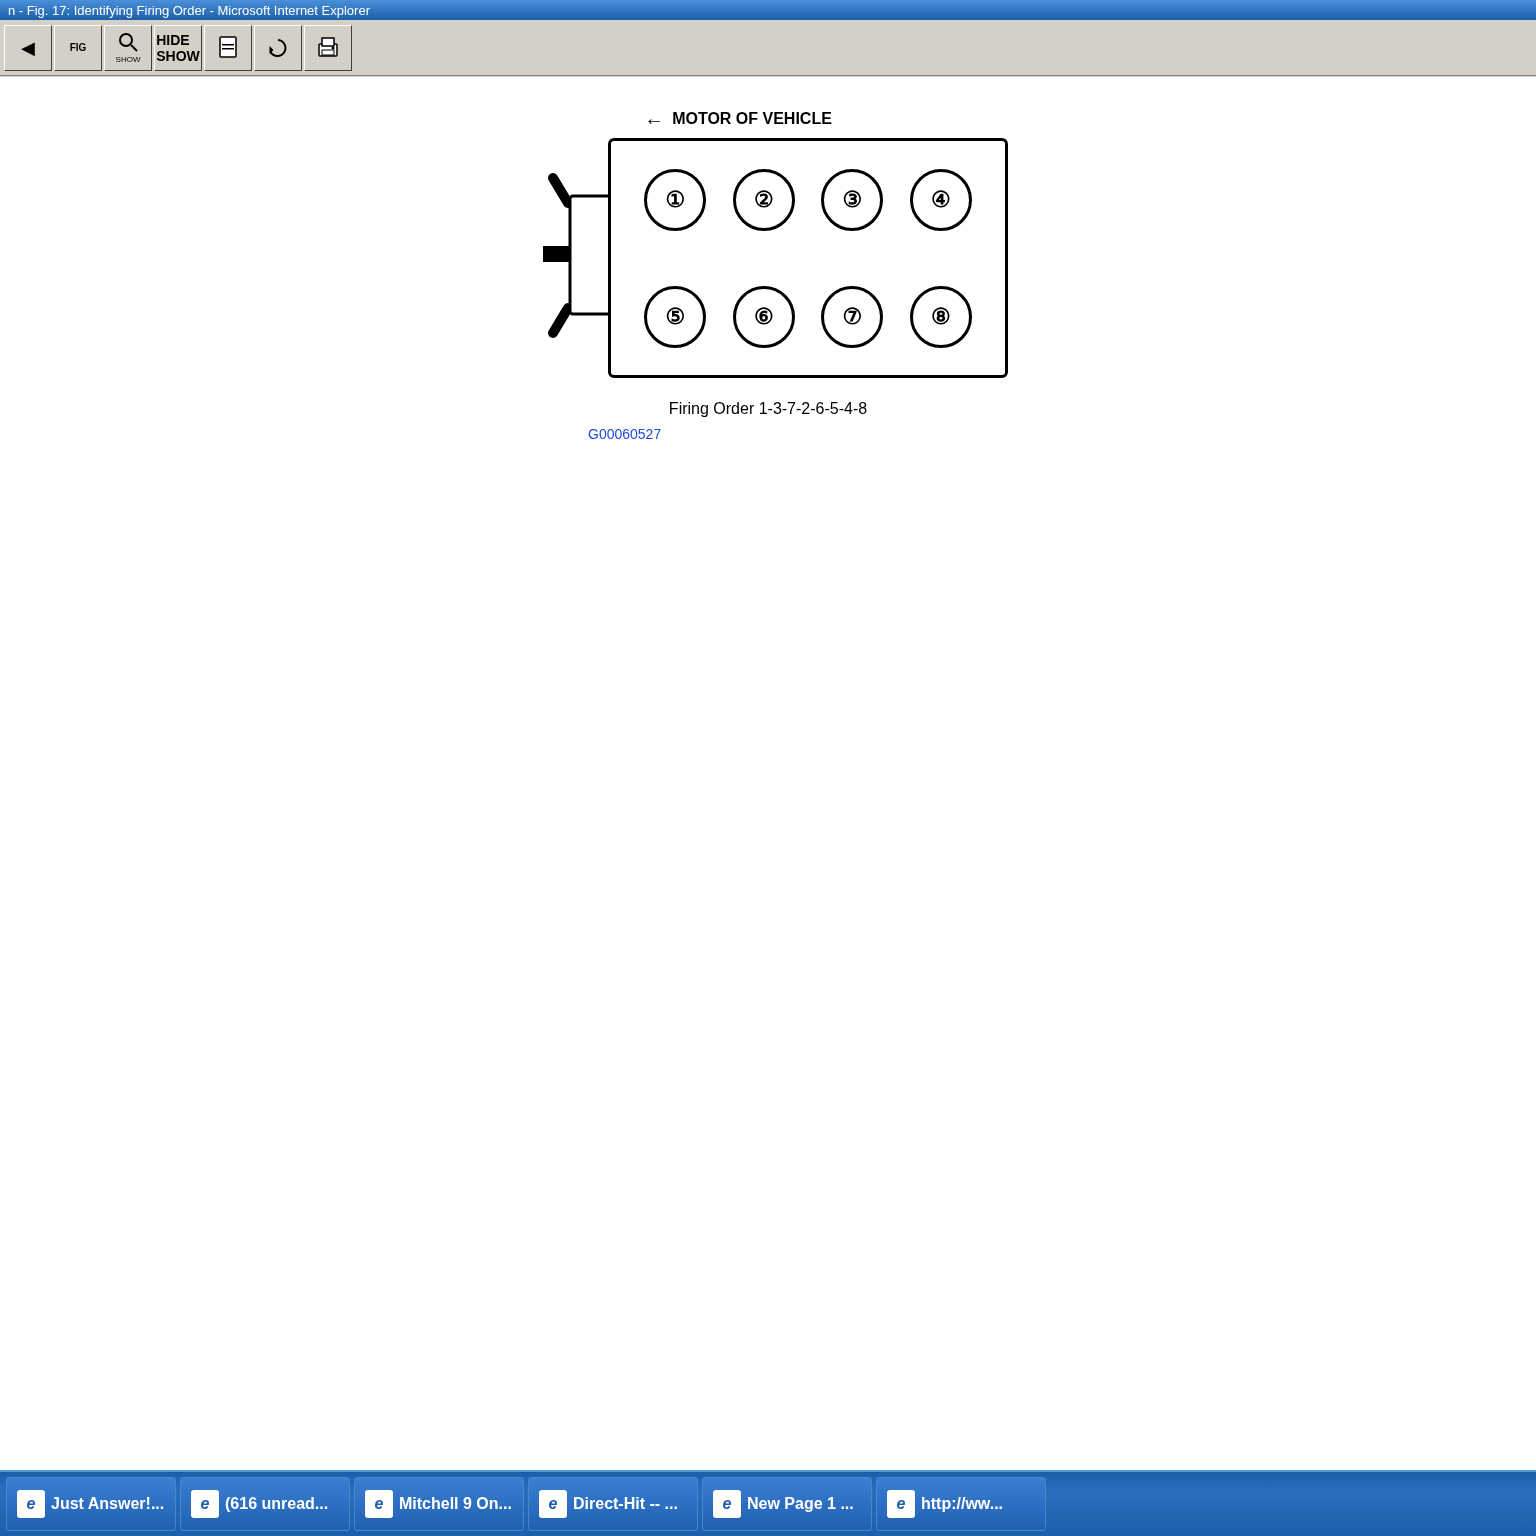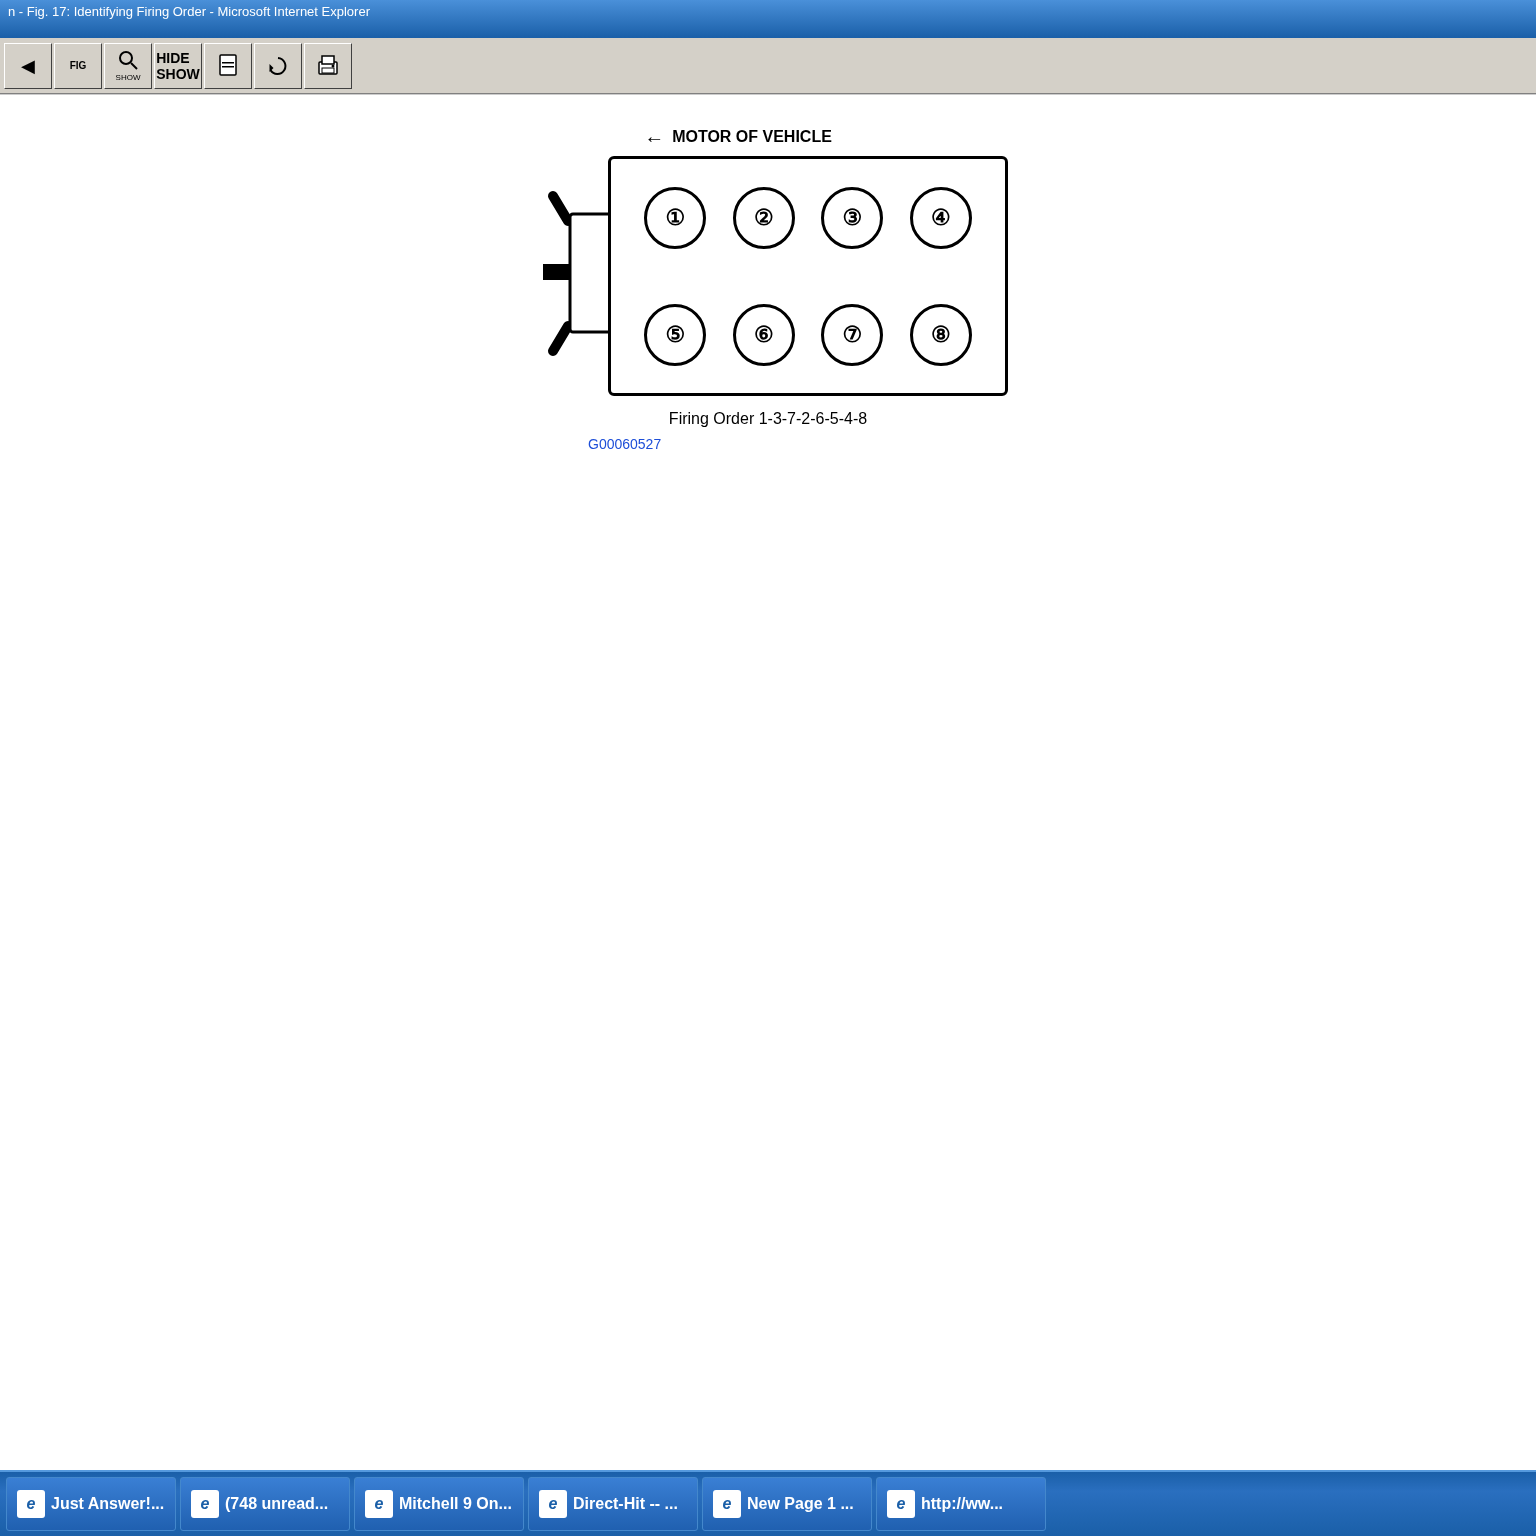--- a/index.html
+++ b/index.html
@@ -12,23 +12,23 @@
       display: flex;
       flex-direction: column;
     }
 
     
     #title-bar {
       background: linear-gradient(to bottom, #4a90d9, #1a5fa8);
       color: white;
       font-size: 13px;
       padding: 4px 8px;
-      height: 38px;
-      display: flex;
-      align-items: flex-start;
+      height: 20px;
+      display: flex;
+      align-items: center;
       font-family: 'Tahoma', Arial, sans-serif;
     }
 
     
     #toolbar {
       background: #d4d0c8;
       border-bottom: 1px solid #808080;
       display: flex;
       align-items: center;
       padding: 3px 4px;
@@ -180,21 +180,21 @@
       font-size: 22px;
       font-weight: bold;
       font-family: Arial, sans-serif;
       background: #fff;
     }
 
     
     .firing-order-caption {
       font-size: 16px;
       font-family: Arial, sans-serif;
-      margin-top: 14px;
+      margin-top: 22px;
       text-align: center;
     }
 
     .part-number {
       font-size: 14px;
       font-family: Arial, sans-serif;
       margin-top: 8px;
       text-align: left;
       align-self: flex-start;
       margin-left: 60px;
@@ -391,21 +391,21 @@
   <div class="taskbar-btn">
     <div class="taskbar-icon-ie">
       <span class="ie-logo">e</span>
     </div>
     <span class="taskbar-text">Just Answer!...</span>
   </div>
   <div class="taskbar-btn">
     <div class="taskbar-icon-ie">
       <span class="ie-logo">e</span>
     </div>
-    <span class="taskbar-text">(748 unread...</span>
+    <span class="taskbar-text">(616 unread...</span>
   </div>
   <div class="taskbar-btn">
     <div class="taskbar-icon-ie">
       <span class="ie-logo">e</span>
     </div>
     <span class="taskbar-text">Mitchell 9 On...</span>
   </div>
   <div class="taskbar-btn">
     <div class="taskbar-icon-ie">
       <span class="ie-logo">e</span>

